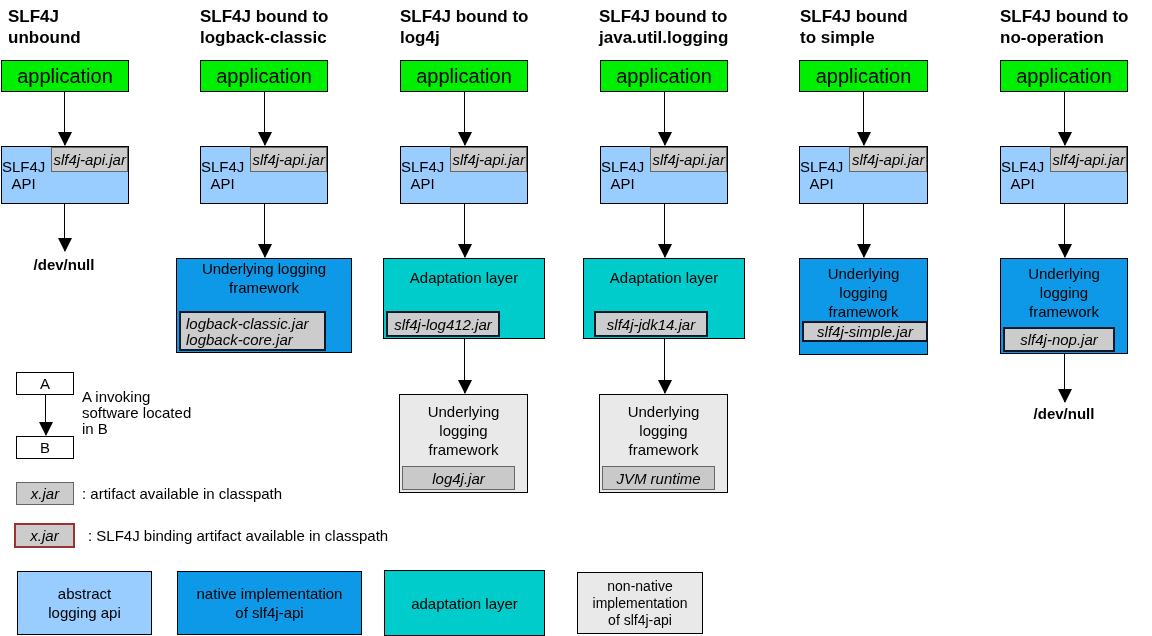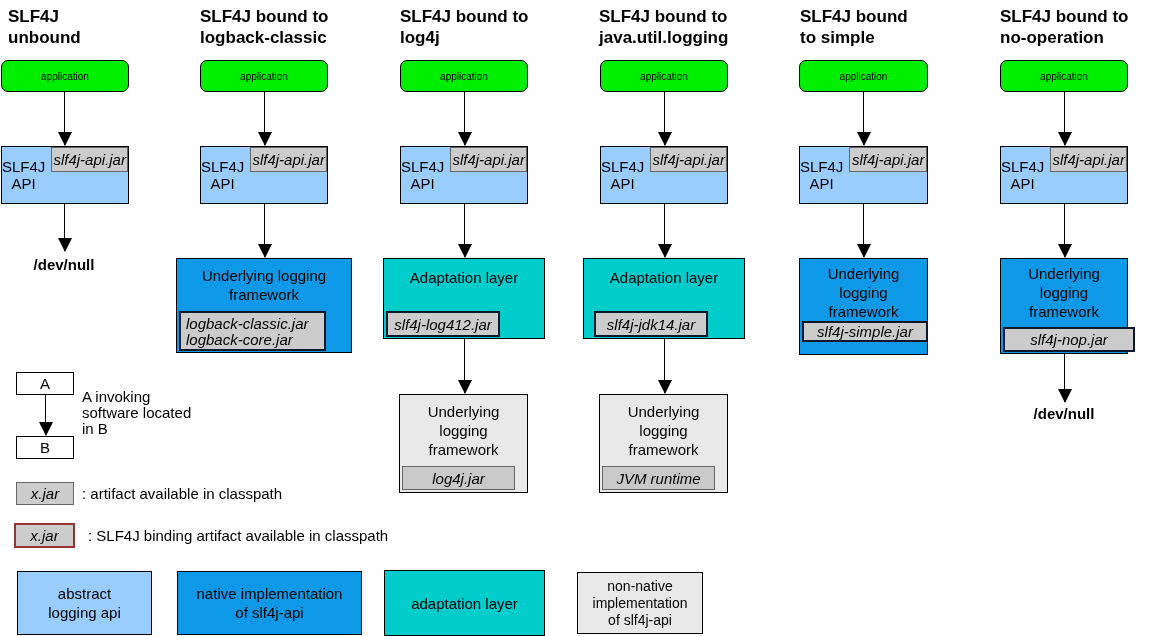--- a/index.html
+++ b/index.html
@@ -2,21 +2,21 @@
 <html><head>
 <meta charset="utf-8">
 <style>
   html,body{margin:0;padding:0;background:#fff;}
   #canvas{
     position:relative;width:1152px;height:636px;background:#ffffff;
     font-family:"Liberation Sans", sans-serif;color:#000;overflow:hidden;
   }
   .col-title{position:absolute;font-weight:bold;font-size:17px;line-height:21px;white-space:nowrap;}
   .box{position:absolute;border:1px solid #000;box-sizing:border-box;text-align:center;}
-  .app{background:#00ee00;display:flex;align-items:center;justify-content:center;font-size:10px;border-radius:7px;}
+  .app{background:#00ee00;display:flex;align-items:center;justify-content:center;font-size:20px;}
   .api{background:#99ccff;display:flex;flex-direction:row;}
   .api-label{flex:1;display:flex;align-items:center;justify-content:center;font-size:15px;}
   .jar{background:#cccccc;border:1px solid #666;box-sizing:border-box;font-style:italic;font-size:15px;
        display:flex;align-items:center;justify-content:center;}
   .api .jar{width:114px;height:25px;margin:0 0 2px 6px;}
   .jar.binding{border:2px solid #0f172a;}
   .jar.dark{background:#c9c9c9;}
   .fw{display:flex;flex-direction:column;align-items:flex-start;font-size:15px;}
   .fw.native{background:#0e99e8;}
   .fw.adapt{background:#00cccc;}
@@ -60,21 +60,21 @@
     <div>logback-classic</div>
   </div>
   <div class="box app" style="left:200px;top:60px;width:128px;height:32px">application</div>
   <div class="arrow" style="left:264px;top:92px;height:53px"></div>
   <div class="box api" style="left:200px;top:146px;width:128px;height:58px">
     <div class="api-label">SLF4J API</div>
     <div class="jar">slf4j-api.jar</div>
   </div>
   <div class="arrow" style="left:264px;top:204px;height:53px"></div>
   <div class="box fw native" style="left:176px;top:258px;width:176px;height:95px">
-    <div class="fw-label" style="padding-top:7px">
+    <div class="fw-label" style="">
       <div>Underlying logging</div>
       <div>framework</div>
     </div>
     <div class="jar binding jar2line" style="width:147px;height:40px;margin:0 0 1px 2px">
       <div>logback-classic.jar</div>
       <div>logback-core.jar</div>
     </div>
   </div>
 
   <div class="col-title" style="left:400px;top:6px">
@@ -157,21 +157,21 @@
     <div class="api-label">SLF4J API</div>
     <div class="jar">slf4j-api.jar</div>
   </div>
   <div class="arrow" style="left:1064px;top:204px;height:53px"></div>
   <div class="box fw native" style="left:1000px;top:258px;width:128px;height:96px">
     <div class="fw-label" style="padding-top:5px">
       <div>Underlying</div>
       <div>logging</div>
       <div>framework</div>
     </div>
-    <div class="jar binding" style="width:132px;height:25px;margin:0 0 1px 2px">slf4j-nop.jar</div>
+    <div class="jar binding" style="width:112px;height:25px;margin:0 0 1px 2px">slf4j-nop.jar</div>
   </div>
   <div class="arrow" style="left:1064px;top:354px;height:48px"></div>
   <div class="devnull" style="left:1004px;top:405px;width:120px">/dev/null</div>
 
   <div class="legend-node" style="left:16px;top:372px;width:58px;height:23px">A</div>
   <div class="arrow" style="left:45px;top:395px;height:40px"></div>
   <div class="legend-node" style="left:16px;top:436px;width:58px;height:23px">B</div>
   <div class="legend-text" style="left:82px;top:389px">
     <div>A invoking</div>
     <div>software located</div>

